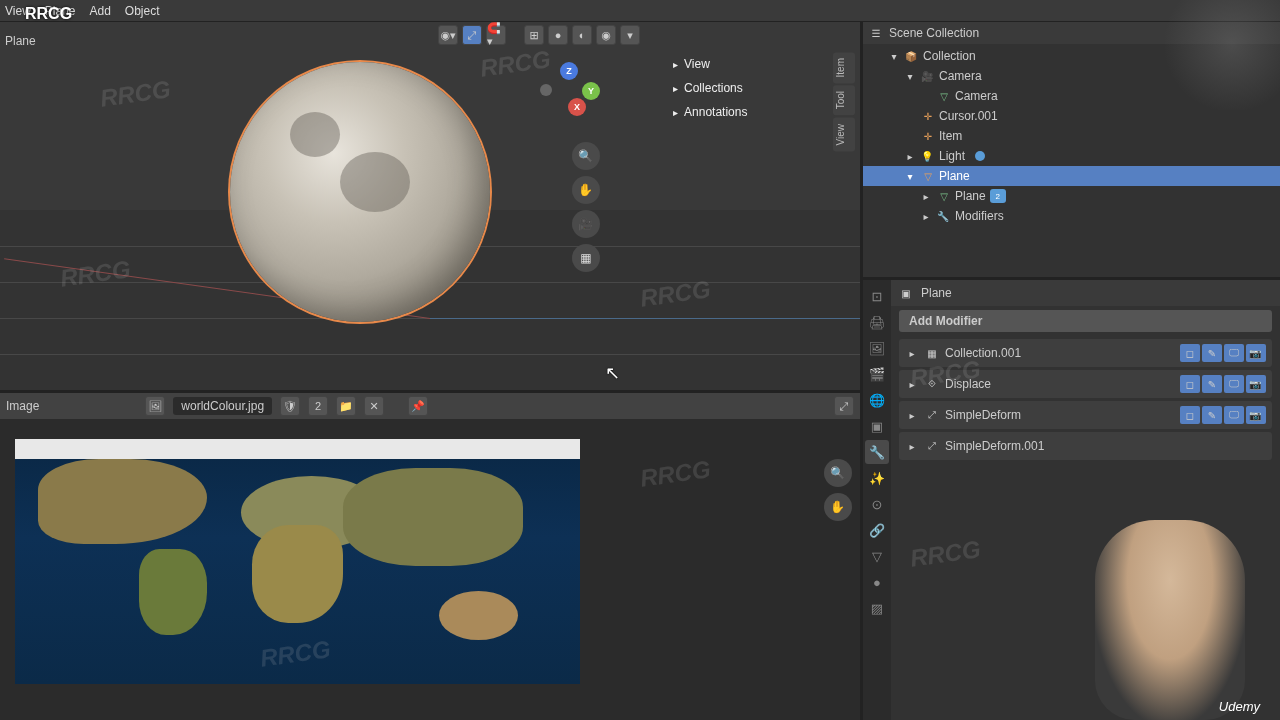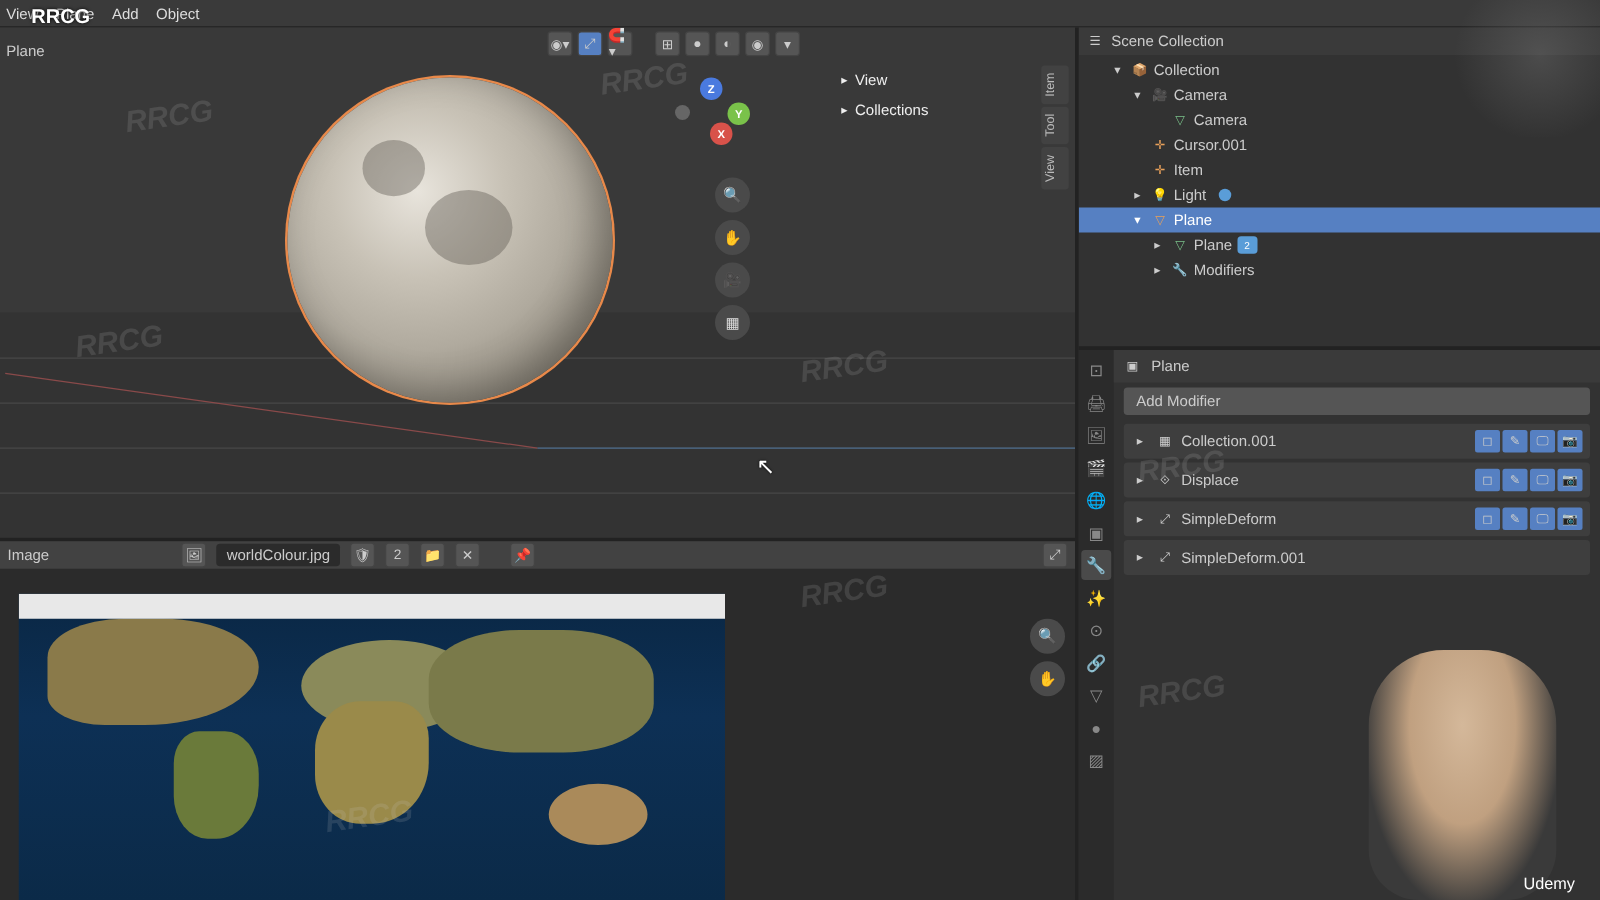--- a/index.html
+++ b/index.html
@@ -24,49 +24,49 @@
 .tbtn { width: 28px; height: 28px; background: #4a4a4a; border-radius: 50%; display: flex; align-items: center; justify-content: center; cursor: pointer; color: #ddd; }
 .moon { position: absolute; left: 230px; top: 40px; width: 260px; height: 260px; border-radius: 50%; background: radial-gradient(circle at 40% 35%, #e8e4dc 0%, #c8c2b6 30%, #b0aa9e 55%, #8a8478 80%, #6a645a 100%); box-shadow: 0 0 0 2px #e8894a, inset -10px -8px 30px rgba(0,0,0,0.25); }
 .moon::before, .moon::after { content: ""; position: absolute; border-radius: 50%; background: rgba(90,86,78,0.4); }
 .moon::before { width: 70px; height: 60px; left: 110px; top: 90px; }
 .moon::after { width: 50px; height: 45px; left: 60px; top: 50px; }
 .gridfloor { position: absolute; bottom: 0; left: 0; right: 0; height: 180px; background: #333; }
 .gline { position: absolute; background: #484848; height: 1px; width: 100%; }
 .rline { position: absolute; background: #8a4a4a; height: 1px; left: 0; width: 50%; top: 60%; transform-origin: right; transform: rotate(8deg); }
 .bline { position: absolute; background: #4a6a8a; height: 1px; right: 0; width: 50%; top: 60%; }
 .cursor { position: absolute; left: 605px; top: 340px; color: #fff; font-size: 18px; text-shadow: 0 0 2px #000; pointer-events: none; }
-.img-ed { height: 290px; background: #2b2b2b; border-top: 3px solid #222; display: flex; flex-direction: column; }
+.img-ed { height: 330px; background: #2b2b2b; border-top: 3px solid #222; display: flex; flex-direction: column; }
 .img-hdr { height: 26px; background: #424242; display: flex; align-items: center; padding: 0 6px; gap: 8px; }
 .img-sel { background: #2b2b2b; padding: 2px 8px; border-radius: 3px; display: flex; align-items: center; gap: 4px; }
 .img-body { flex: 1; display: flex; align-items: flex-start; padding: 20px 0 0 15px; position: relative; }
 .worldmap { width: 565px; height: 245px; background: linear-gradient(180deg, #0a2744 0%, #0d3055 40%, #0b2a48 100%); position: relative; overflow: hidden; }
 .land { position: absolute; background: #8a7a4a; }
 .imgtools { position: absolute; right: 8px; top: 40px; display: flex; flex-direction: column; gap: 6px; }
 .right { width: 420px; background: #323232; border-left: 3px solid #222; display: flex; flex-direction: column; }
 .outliner { height: 255px; background: #323232; overflow: hidden; }
 .out-hdr { height: 22px; background: #3a3a3a; display: flex; align-items: center; padding: 0 6px; gap: 6px; }
 .tree { padding: 2px 0; }
 .trow { display: flex; align-items: center; height: 20px; padding: 0 4px; gap: 4px; cursor: pointer; }
 .trow.sel { background: #5680c2; color: #fff; }
 .tind { display: inline-block; }
 .tico { width: 14px; height: 14px; display: inline-flex; align-items: center; justify-content: center; font-size: 10px; }
 .props { flex: 1; background: #323232; border-top: 3px solid #222; display: flex; }
 .ptabs { width: 28px; background: #2b2b2b; display: flex; flex-direction: column; padding: 4px 0; gap: 2px; }
 .ptab { width: 24px; height: 24px; margin: 0 auto; display: flex; align-items: center; justify-content: center; cursor: pointer; border-radius: 3px; color: #888; font-size: 13px; }
 .ptab.act { background: #4a4a4a; color: #5a9dd8; }
 .pbody { flex: 1; display: flex; flex-direction: column; }
 .pbh { height: 26px; background: #3a3a3a; display: flex; align-items: center; padding: 0 8px; gap: 8px; }
-.addmod { background: #555; padding: 4px 10px; margin: 4px 8px; border-radius: 3px; cursor: pointer; }
+.addmod { background: #555; padding: 4px 10px; margin: 4px 8px; border-radius: 3px; cursor: pointer; font-weight: bold; }
 .modrow { display: flex; align-items: center; height: 28px; margin: 3px 8px; background: #3e3e3e; border-radius: 3px; padding: 0 6px; gap: 6px; }
 .modname { flex: 1; }
 .modbtns { display: flex; gap: 2px; }
 .mbtn { width: 20px; height: 18px; background: #5680c2; border-radius: 2px; display: flex; align-items: center; justify-content: center; font-size: 10px; cursor: pointer; }
 .wm { position: absolute; color: rgba(200,200,200,0.15); font-size: 24px; font-style: italic; font-weight: bold; pointer-events: none; transform: rotate(-8deg); }
 .logo { position: absolute; top: 5px; left: 25px; color: #fff; font-weight: bold; font-size: 16px; text-shadow: 0 0 3px #000; }
-.udemy { position: absolute; bottom: 6px; right: 20px; color: #fff; font-size: 13px; }
+.udemy { position: absolute; bottom: 6px; right: 20px; color: #fff; font-size: 13px; font-style: italic; }
 .cat { position: absolute; top: 0; right: 0; width: 120px; height: 110px; opacity: 0.3; background: radial-gradient(circle at 60% 40%, #888 0%, transparent 70%); pointer-events: none; }
 .face { position: absolute; bottom: 0; right: 35px; width: 150px; height: 200px; background: radial-gradient(ellipse at 50% 30%, #d4b89a 0%, #c0a080 40%, #3a3a3a 75%); border-radius: 60px 60px 40px 40px; pointer-events: none; }
 .badge { width:16px; height:14px; background:#5a9dd8; border-radius:3px; font-size:8px; color:#fff; display:inline-flex; align-items:center; justify-content:center; }
 </style>
 </head>
 <body>
 
 <div class="hdr">
   <span>View</span>
   <span>Plane</span>
@@ -112,20 +112,21 @@
       <div class="tools">
         <div class="tbtn">🔍</div>
         <div class="tbtn">✋</div>
         <div class="tbtn">🎥</div>
         <div class="tbtn">▦</div>
       </div>
 
       <div class="n-panel">
         <div class="npi">View</div>
         <div class="npi">Collections</div>
+        <div class="npi">Annotations</div>
       </div>
 
       <div class="tabstrip">
         <div class="vtab">Item</div>
         <div class="vtab">Tool</div>
         <div class="vtab">View</div>
       </div>
 
       <div class="cursor">↖</div>
     </div>

